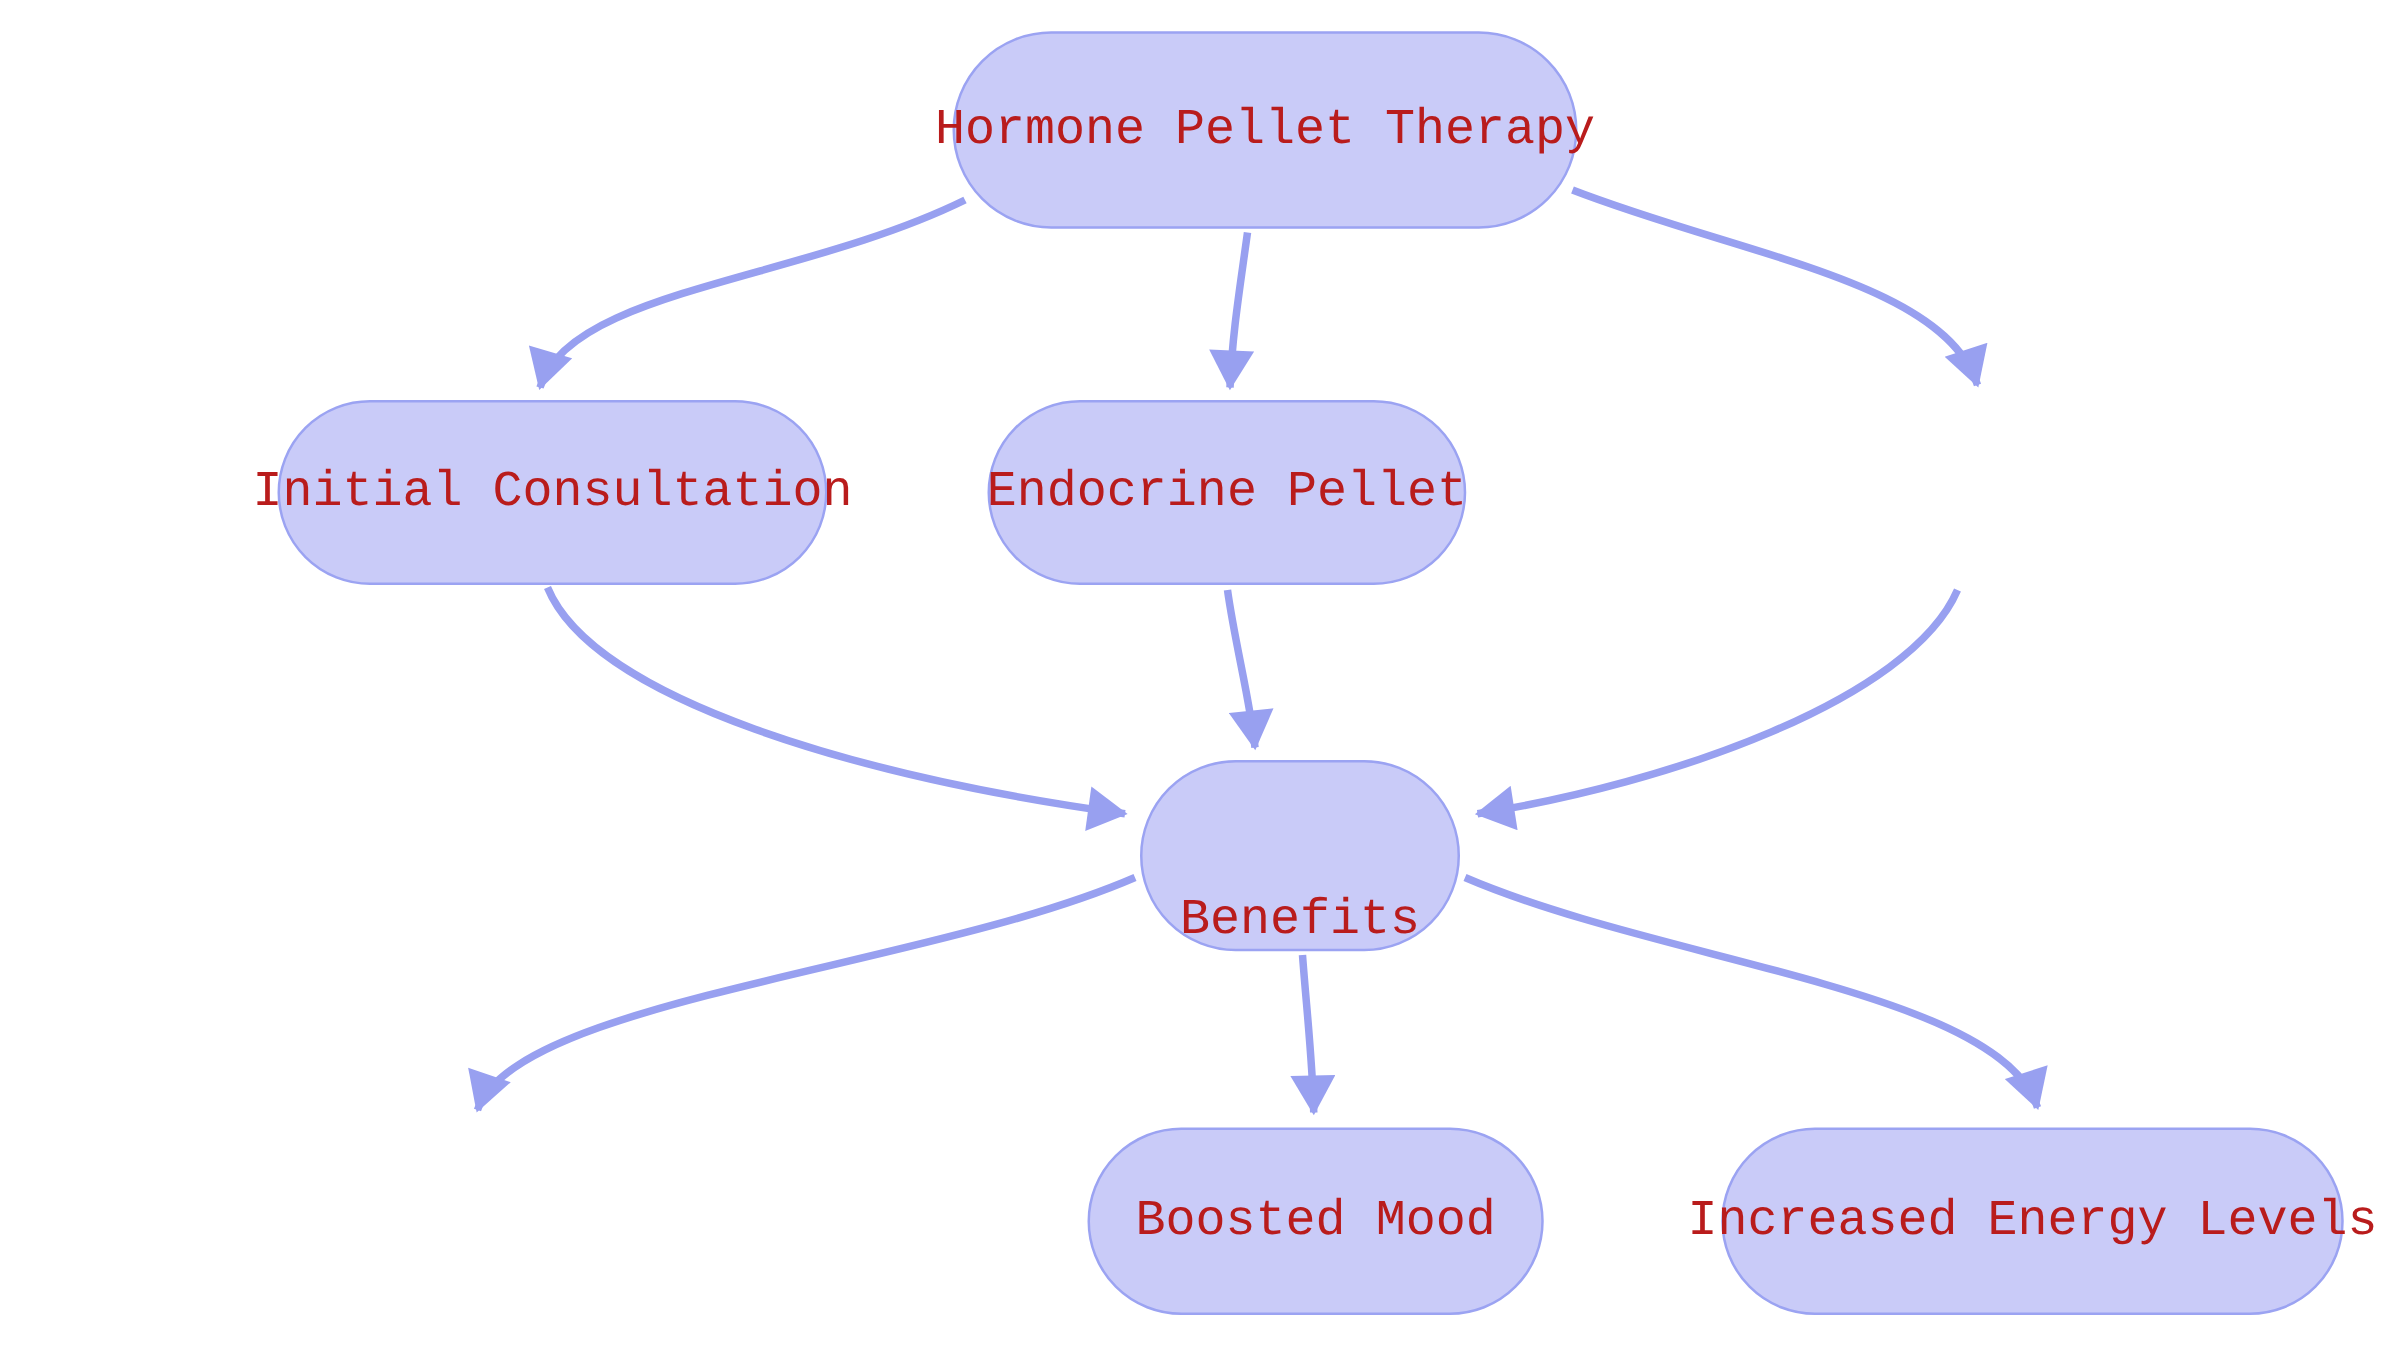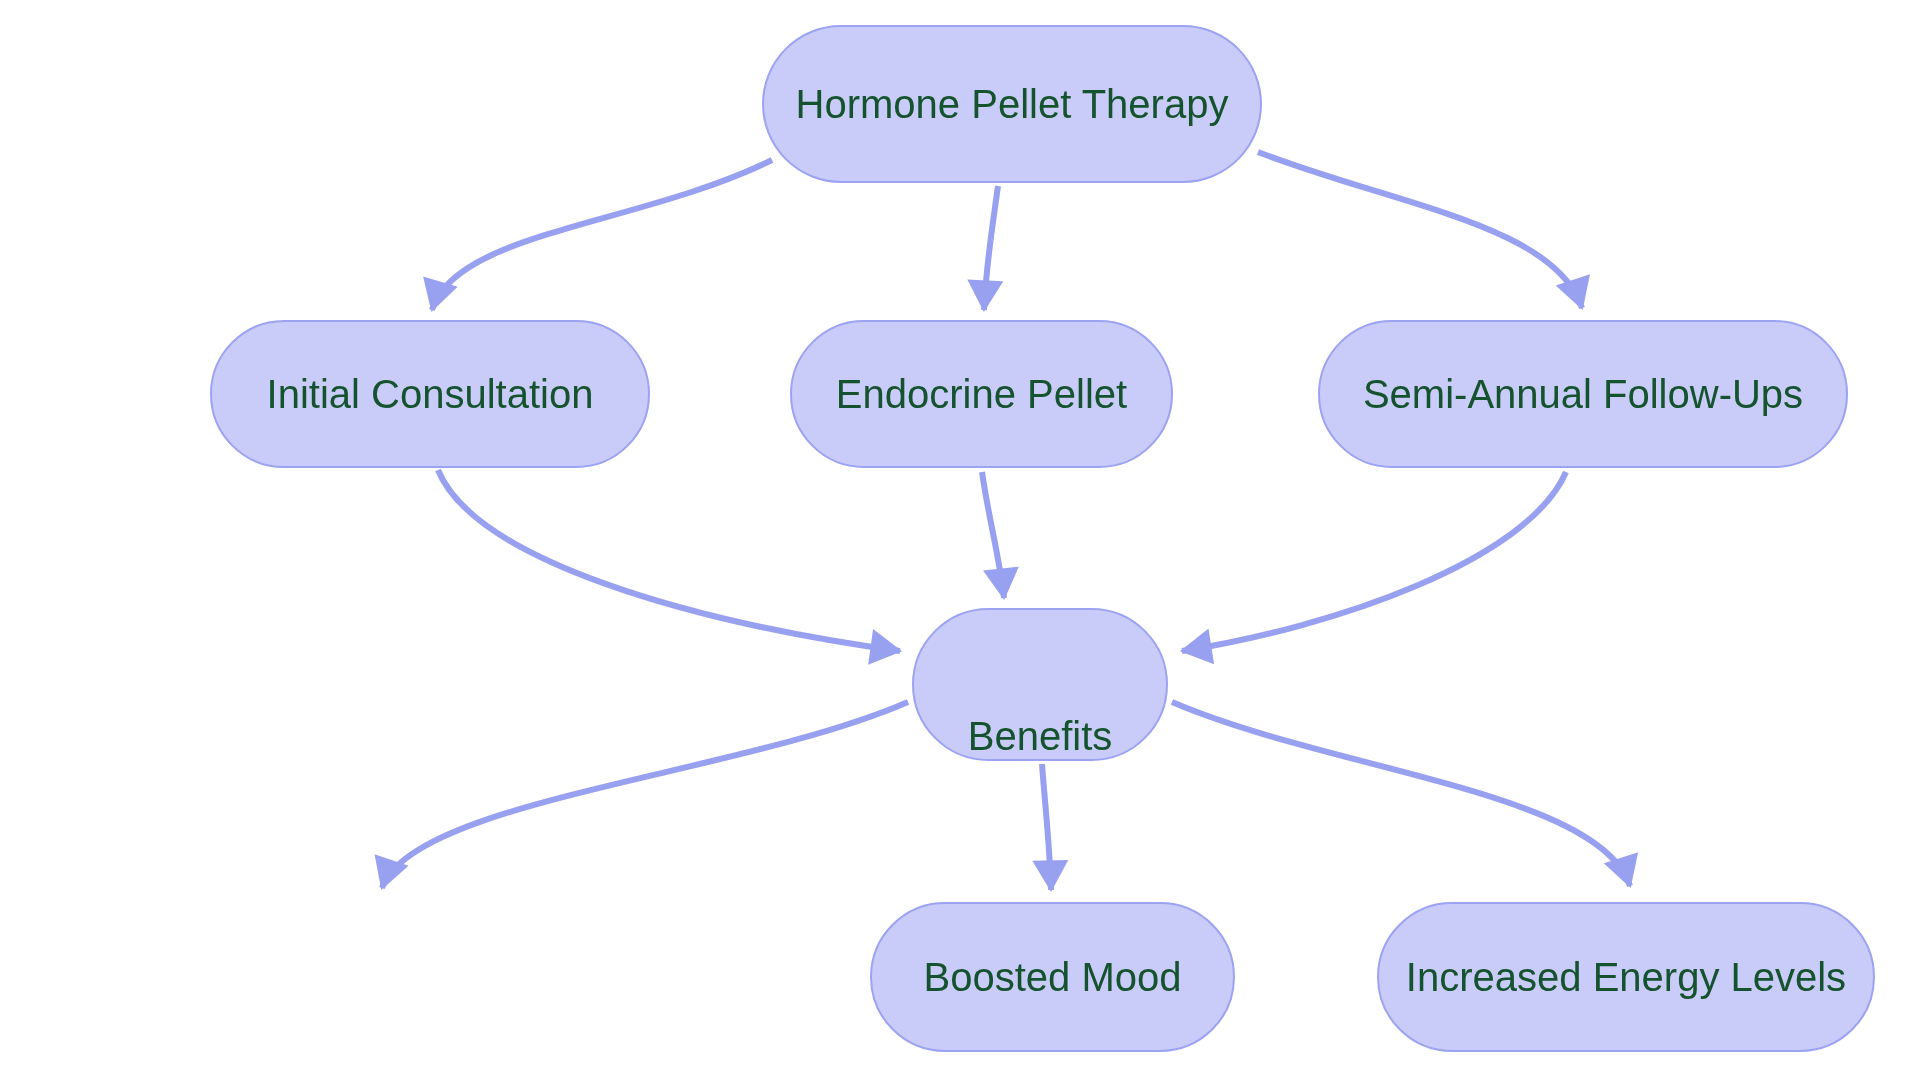--- a/index.html
+++ b/index.html
@@ -29,24 +29,25 @@
   }
   .node {
     position: absolute;
     display: flex;
     align-items: center;
     justify-content: center;
     box-sizing: border-box;
     background: #c9cbf8;
     border: 2.5px solid #9ba3f2;
     border-radius: 80px;
-    color: #14532d;
+    color: #b91c1c;
     font-size: 40px;
     text-align: center;
     white-space: nowrap;
+    font-family: Liberation Mono, monospace;
   }
 </style>
 </head>
 <body>
 
 <div class="canvas">
 
   <svg class="edges-layer" viewBox="0 0 1920 1083" xmlns="http://www.w3.org/2000/svg">
     <defs>
       <marker id="arrowhead" markerUnits="userSpaceOnUse" markerWidth="34" markerHeight="36" viewBox="0 0 30 34" refX="28" refY="17" orient="auto">
@@ -64,31 +65,28 @@
 
     <path class="edge" marker-end="url(#arrowhead)" d="M 908 702 C 740 775, 412 800, 382 888"></path>
     <path class="edge" marker-end="url(#arrowhead)" d="M 1042 764 C 1045 805, 1050 848, 1051 890"></path>
     <path class="edge" marker-end="url(#arrowhead)" d="M 1172 702 C 1330 770, 1600 792, 1630 886"></path>
   </svg>
 
   <div class="node" style="left:762px; top:25px; width:500px; height:158px;">
     <span>Hormone Pellet Therapy</span>
   </div>
 
-  <div class="node" style="left:210px; top:320px; width:440px; height:148px;">
+  <div class="node" style="left:222px; top:320px; width:440px; height:148px;">
     <span>Initial Consultation</span>
   </div>
 
   <div class="node" style="left:790px; top:320px; width:383px; height:148px;">
     <span>Endocrine Pellet</span>
   </div>
 
-  <div class="node" style="left:1318px; top:320px; width:530px; height:148px;">
-    <span>Semi-Annual Follow-Ups</span>
-  </div>
 
   <div class="node" style="left:912px; top:608px; width:256px; height:153px;align-items:flex-end;">
     <span>Benefits</span>
   </div>
 
 
   <div class="node" style="left:870px; top:902px; width:365px; height:150px;">
     <span>Boosted Mood</span>
   </div>
 

